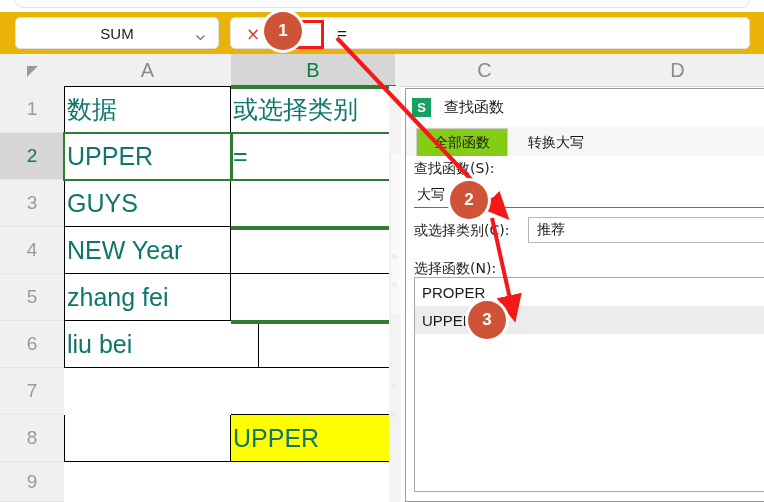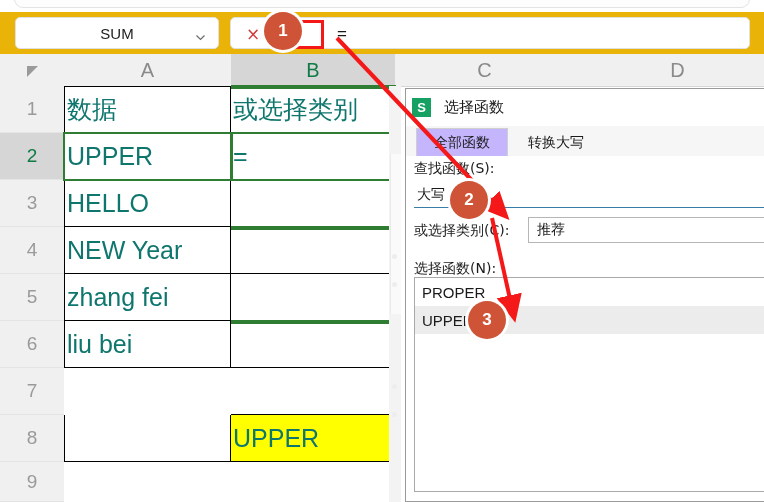--- a/index.html
+++ b/index.html
@@ -260,21 +260,21 @@
     height: 29px;
     display: flex;
     align-items: center;
     justify-content: center;
     font-size: 14px;
     color: #1a1a1a;
     box-sizing: border-box;
     font-family: "DejaVu Sans", sans-serif;
   }
   .dlg-tab.active {
-    background: #c4b5fd;
+    background: #84cc16;
     border: 1px solid #cfcfcf;
     border-bottom: 1px solid #ffffff;
   }
   .dlg-body {
     position: absolute;
     left: 0; top: 67px;
     width: 100%; height: 347px;
     background: #ffffff;
   }
   .dlg-label {
@@ -401,24 +401,24 @@
   <div class="row-hdr" style="top:126px; height:47px;">3</div>
   <div class="row-hdr" style="top:173px; height:47px;">4</div>
   <div class="row-hdr" style="top:220px; height:47px;">5</div>
   <div class="row-hdr" style="top:267px; height:47px;">6</div>
   <div class="row-hdr" style="top:314px; height:47px;">7</div>
   <div class="row-hdr" style="top:361px; height:47px;">8</div>
   <div class="row-hdr" style="top:408px; height:40px;">9</div>
 
   <div class="cell bordered-left bordered-top" style="left:64px;  top:32px;  width:167px; height:47px;">数据</div>
   <div class="cell bordered-left" style="left:64px;  top:79px;  width:167px; height:47px;">UPPER</div>
-  <div class="cell bordered-left" style="left:64px;  top:126px; width:167px; height:47px;">HELLO</div>
+  <div class="cell bordered-left" style="left:64px;  top:126px; width:167px; height:47px;">GUYS</div>
   <div class="cell bordered-left" style="left:64px;  top:220px; width:167px; height:47px;">zhang fei</div>
   <div class="cell bordered-left" style="left:64px;  top:173px; width:167px; height:47px;">NEW Year</div>
-  <div class="cell bordered-left" style="left:64px;  top:267px; width:167px; height:47px;">liu bei</div>
+  <div class="cell bordered-left" style="left:64px;  top:267px; width:195px; height:47px;">liu bei</div>
   <div class="cell bordered-left" style="left:64px;  top:361px; width:167px; height:47px;"></div>
   <div class="cell plain" style="left:64px;  top:408px; width:167px; height:40px;"></div>
 
   <div class="cell bordered-top" style="left:231px; top:32px;  width:164px; height:47px;">或选择类别</div>
   <div class="cell" style="left:231px; top:79px;  width:164px; height:47px;">=</div>
   <div class="cell" style="left:231px; top:126px; width:164px; height:47px;"></div>
   <div class="cell" style="left:231px; top:173px; width:164px; height:47px;"></div>
   <div class="cell" style="left:231px; top:220px; width:164px; height:47px;"></div>
   <div class="cell" style="left:231px; top:267px; width:164px; height:47px;"></div>
   <div class="cell" style="left:231px; top:314px; width:164px; height:47px;"></div>
@@ -437,21 +437,21 @@
   <div class="vscroll-dot" style="top:228px;"></div>
   <div class="vscroll-dot" style="top:330px;"></div>
   <div class="vscroll-dot" style="top:358px;"></div>
 
 </div>
 
 <div class="dialog">
 
   <div class="dlg-titlebar">
     <div class="dlg-logo">S</div>
-    <div class="dlg-title">选择函数</div>
+    <div class="dlg-title">查找函数</div>
   </div>
 
   <div class="dlg-tabstrip">
     <div class="dlg-tab active" style="left:10px; width:92px;">全部函数</div>
     <div class="dlg-tab" style="left:104px; width:92px;">转换大写</div>
   </div>
 
   <div class="dlg-body">
 
     <div class="dlg-label" style="left:8px; top:4px;">查找函数(S):</div>

